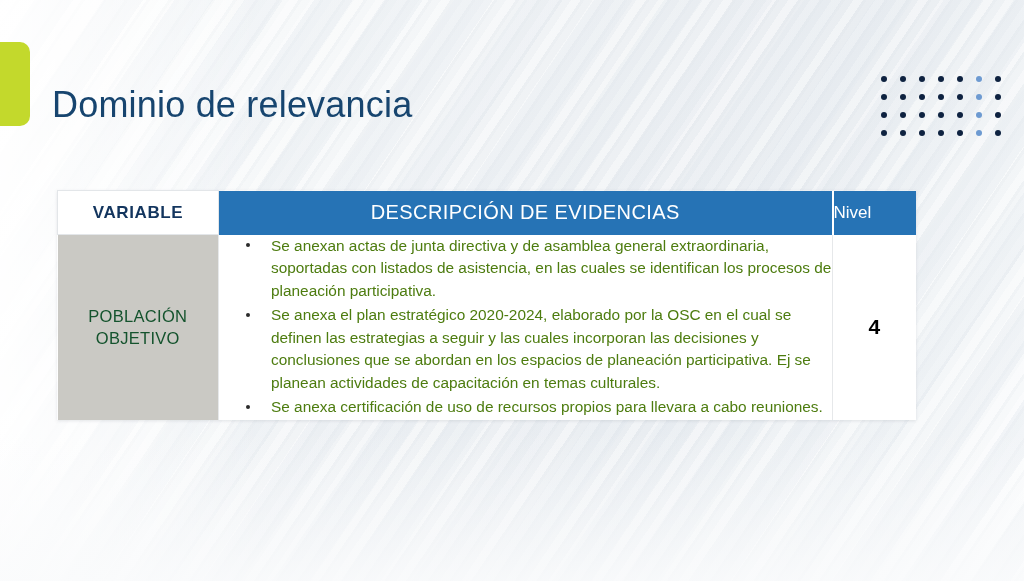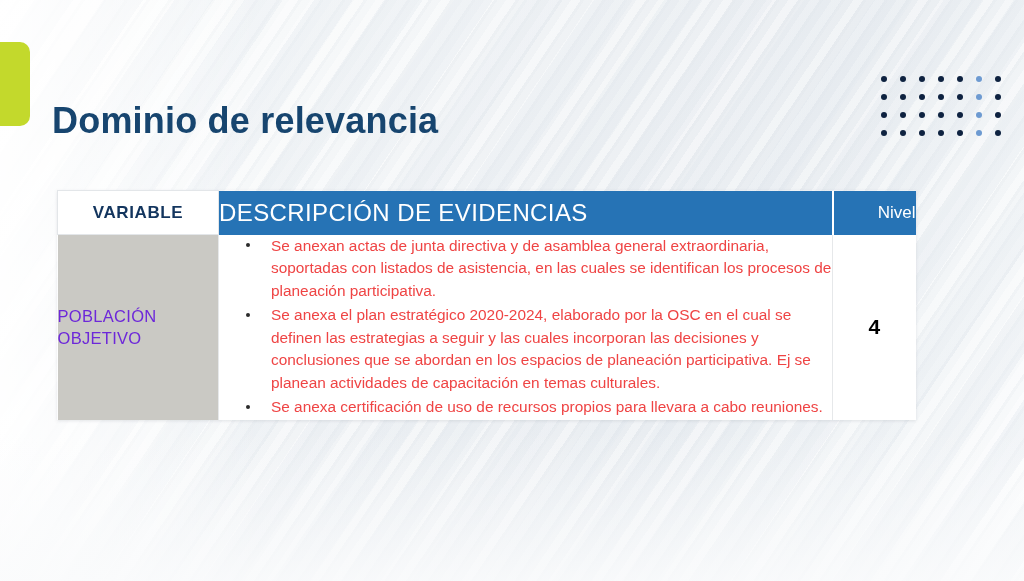--- a/index.html
+++ b/index.html
@@ -83,25 +83,25 @@
     width: 52px;
     height: 84px;
     background: #c3d92c;
     border-radius: 10px;
   }
 
   
   .slide-title {
     position: absolute;
     left: 52px;
-    top: 76px;
+    top: 60px;
     font-size: 36px;
     letter-spacing: 0.2px;
     color: #17456f;
-    font-weight: 700;
+    font-weight: 400;
     white-space: nowrap;
   }
 
   
   .dot-grid {
     position: absolute;
     left: 874px;
     top: 70px;
     display: grid;
     grid-template-columns: repeat(7, 19px);
@@ -145,42 +145,42 @@
     font-size: 17px;
     font-weight: 700;
     letter-spacing: 0.6px;
     text-align: center;
     height: 43px;
     border: 1px solid #e3e6e9;
   }
   .th-desc {
     background: #2673b5;
     color: #ffffff;
-    font-size: 24px;
+    font-size: 20px;
     font-weight: 400;
     letter-spacing: 0.4px;
-    text-align: left;
+    text-align: center;
     height: 43px;
     border-right: 2px solid #ffffff;
   }
   .th-nivel {
     background: #2673b5;
     color: #ffffff;
     font-size: 17px;
     font-weight: 400;
-    text-align: right;
+    text-align: left;
     height: 43px;
   }
 
   .td-variable {
     background: #cac9c4;
-    color: #6d28d9;
+    color: #14532d;
     font-size: 16.5px;
     line-height: 1.38;
-    text-align: left;
+    text-align: center;
     letter-spacing: 0.3px;
   }
   .td-variable .vline { display: block; }
 
   .td-desc {
     background: #ffffff;
     color: #161616;
     border-left: 1px solid #e6e8ea;
     border-right: 1px solid #e6e8ea;
     padding: 10px 14px 12px 6px;
@@ -197,21 +197,21 @@
     margin: 0;
     padding: 0;
     list-style: none;
   }
   .bullet-list li {
     position: relative;
     padding-left: 52px;
     margin: 0 0 1px 0;
     font-size: 15.4px;
     line-height: 1.48;
-    color: #ef4444;
+    color: #4d7c0f;
     text-align: left;
   }
   .bullet-list li .bullet-dot {
     position: absolute;
     left: 27px;
     top: 0.58em;
     width: 4px;
     height: 4px;
     background: #2b2b2b;
     border-radius: 50%;

